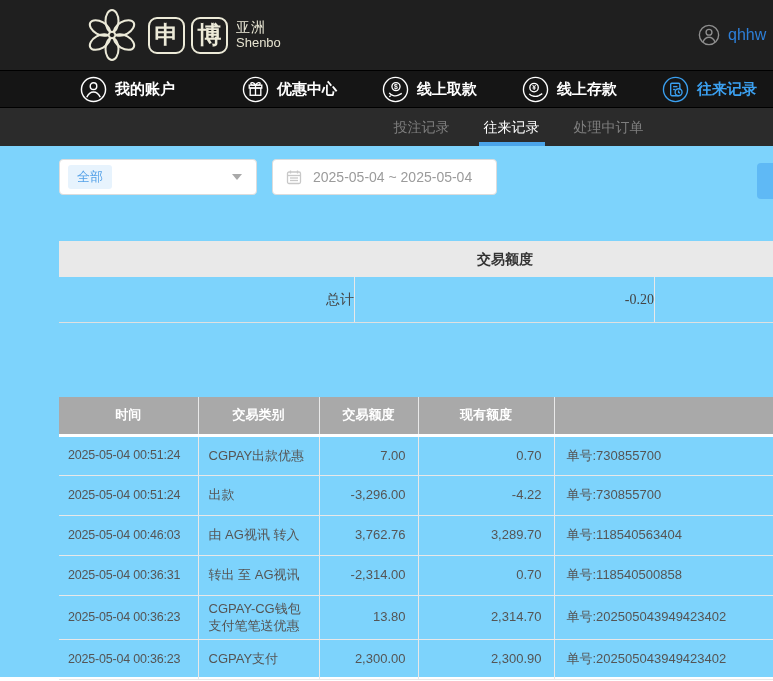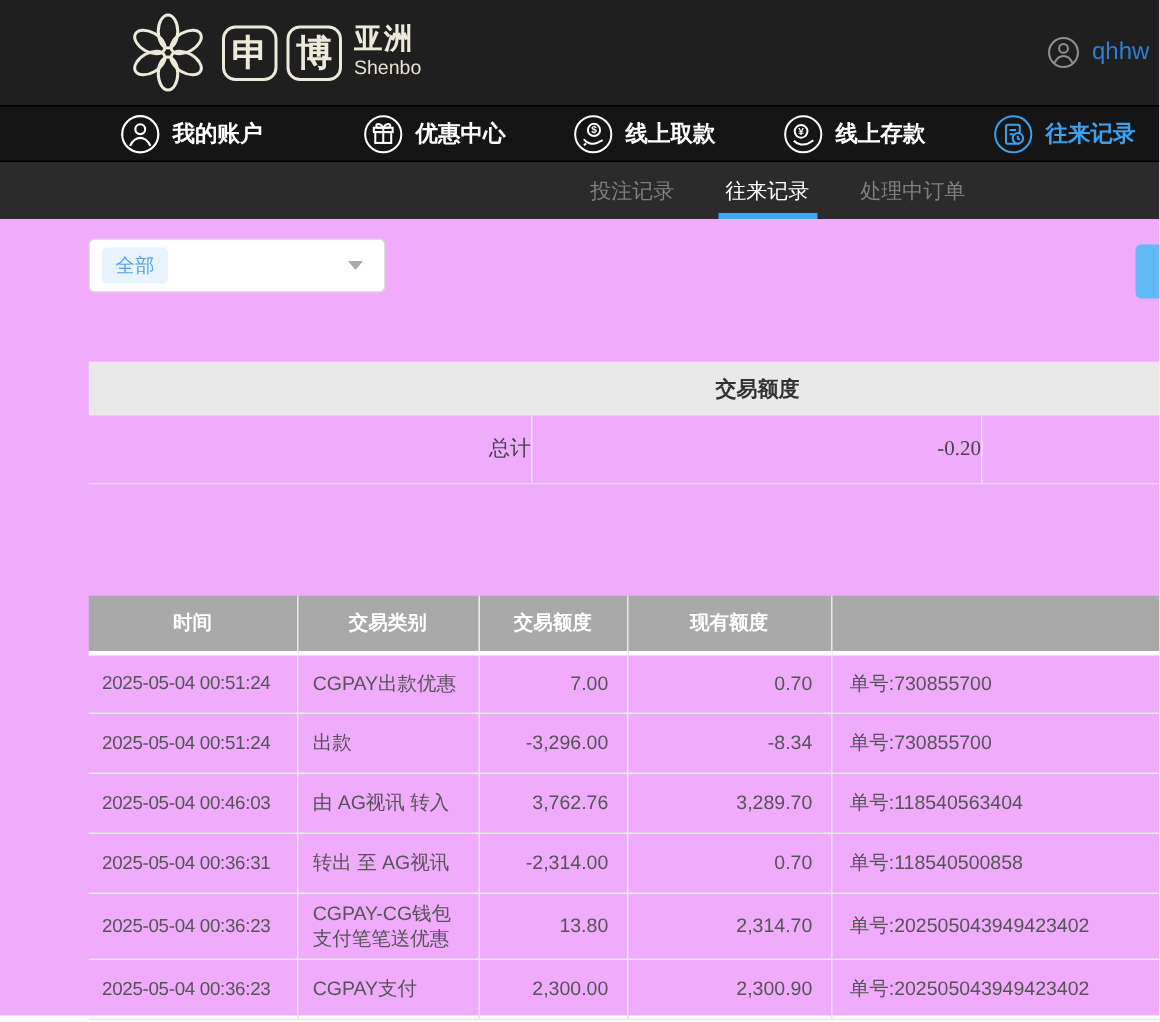--- a/index.html
+++ b/index.html
@@ -7,42 +7,42 @@
   body { font-family:"Liberation Sans","DejaVu Sans",sans-serif; }
   .screen { position:relative; width:773px; height:681px; overflow:hidden; background:#fff; }
 
   
   .topbar { position:relative; height:70px; background:#1f1f1f; display:flex; align-items:center; }
   .logo { display:flex; align-items:center; margin-left:84px; }
   .logo-flower { margin-right:8px; }
   .logo-box { width:37px; height:37px; border:2px solid #ecead8; border-radius:9px; color:#ecead8;
               font-size:24px; font-weight:bold; display:flex; align-items:center; justify-content:center; margin-right:6px; }
   .logo-right { color:#ecead8; margin-left:2px; line-height:1.1; }
-  .logo-region { font-size:19px; font-weight:bold; letter-spacing:1px; }
+  .logo-region { font-size:14px; font-weight:normal; letter-spacing:1px; }
   .logo-en { font-size:13px; color:#e6e3d0; }
   .userbox { position:absolute; left:698px; top:0; height:70px; display:flex; align-items:center; gap:8px; white-space:nowrap; }
   .username { color:#2d7fd8; font-size:16px; font-weight:normal; }
 
   
   .mainnav { height:38px; background:#151515; border-top:1px solid #000; border-bottom:1px solid #000;
              display:flex; align-items:center; gap:45px; padding-left:80px; }
   .nav-item { display:flex; align-items:center; gap:8px; color:#ffffff; font-size:15px; font-weight:bold; cursor:pointer; }
   .nav-item:first-child { margin-right:22px; }
   .nav-item.active { color:#3ba0f0; }
   .nav-item svg { display:block; }
 
   
   .subnav { height:38px; background:#2b2b2b; display:flex; justify-content:center; }
   .subnav-inner { display:flex; gap:34px; position:relative; left:132px; }
   .tab { color:#7f7f7f; font-size:14px; line-height:38px; height:38px; position:relative; cursor:pointer; }
   .tab.active { color:#ffffff; }
   .tab.active::after { content:""; position:absolute; left:-5px; right:-5px; bottom:0; height:4px; background:#4aa4e9; }
 
   
-  .content { background:#f0abfc; padding-left:59px; position:relative; height:531px; }
+  .content { background:#7dd3fc; padding-left:59px; position:relative; height:531px; }
 
   .filter-row { display:flex; align-items:center; gap:15px; padding-top:13px; }
   .select-box { width:198px; height:36px; border:1px solid #dcdcdc; border-radius:4px; background:#fff;
                 display:flex; align-items:center; justify-content:space-between; padding:0 14px 0 8px; cursor:pointer; }
   .chip { background:#e7f3fd; color:#54a1e8; font-size:13px; padding:3px 9px; border-radius:3px; }
   .caret { width:0; height:0; border-left:5px solid transparent; border-right:5px solid transparent; border-top:6px solid #a9a9a9; }
   .date-box { width:225px; height:36px; border:1px solid #dcdcdc; border-radius:4px; background:#fff;
               display:flex; align-items:center; gap:10px; padding-left:12px; cursor:pointer; }
   .date-text { font-size:14px; color:#9b9b9b; }
   .btn-group { display:flex; margin-left:-5px; }
@@ -175,20 +175,31 @@
     </div>
   </div>
 
   <div class="content">
 
     <div class="filter-row">
       <div class="select-box">
         <span class="chip">全部</span>
         <span class="caret"></span>
       </div>
+      <div class="date-box">
+        <svg width="18" height="18" viewBox="0 0 18 18" fill="none" stroke="#c8c8c8" stroke-width="1.3">
+          <rect x="2.5" y="4" width="13" height="11.5" rx="1.5"></rect>
+          <line x1="2.5" y1="7.5" x2="15.5" y2="7.5"></line>
+          <line x1="5.5" y1="2.5" x2="5.5" y2="5.5"></line>
+          <line x1="12.5" y1="2.5" x2="12.5" y2="5.5"></line>
+          <line x1="5" y1="10" x2="13" y2="10"></line>
+            <line x1="5" y1="12.5" x2="13" y2="12.5"></line>
+        </svg>
+        <span class="date-text">2025-05-04 ~ 2025-05-04</span>
+      </div>
     </div>
 
     <div class="summary">
       <div class="summary-inner">
         <div class="sum-head">
           <span>交易额度</span>
         </div>
         <div class="sum-row">
           <div class="sum-cell sum-c1">总计</div>
           <div class="sum-cell sum-c2">-0.20</div>
@@ -220,21 +231,21 @@
             <td class="time">2025-05-04 00:51:24</td>
             <td>CGPAY出款优惠</td>
             <td class="num">7.00</td>
             <td class="num">0.70</td>
             <td class="memo">单号:730855700</td>
           </tr>
           <tr>
             <td class="time">2025-05-04 00:51:24</td>
             <td>出款</td>
             <td class="num">-3,296.00</td>
-            <td class="num">-8.34</td>
+            <td class="num">-4.22</td>
             <td class="memo">单号:730855700</td>
           </tr>
           <tr>
             <td class="time">2025-05-04 00:46:03</td>
             <td>由 AG视讯 转入</td>
             <td class="num">3,762.76</td>
             <td class="num">3,289.70</td>
             <td class="memo">单号:118540563404</td>
           </tr>
           <tr>

